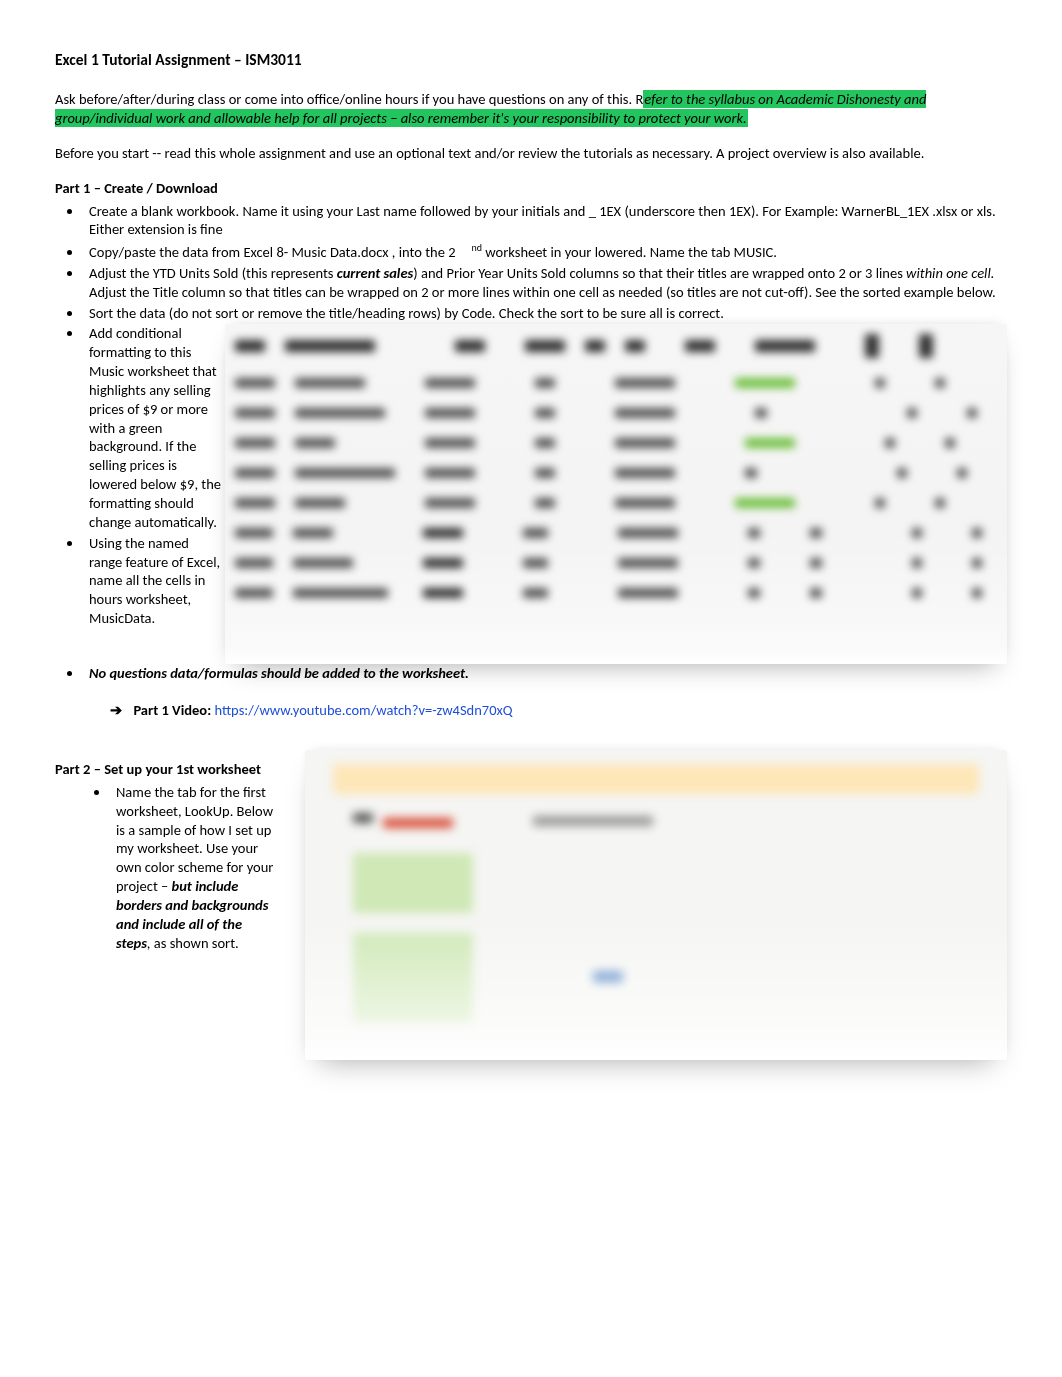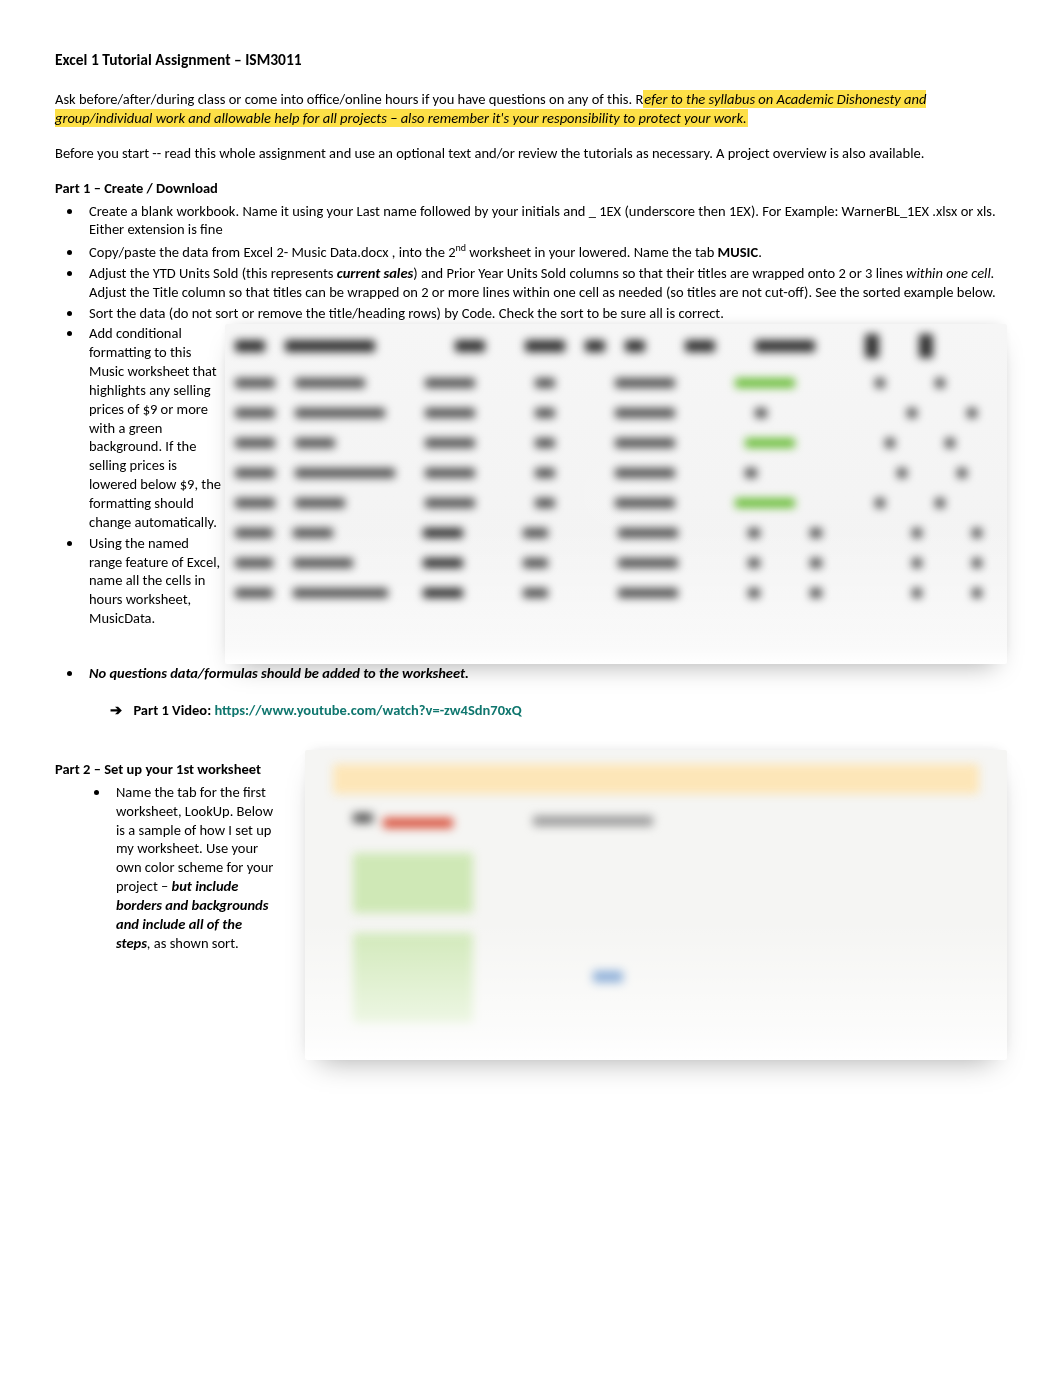--- a/index.html
+++ b/index.html
@@ -15,25 +15,25 @@
   }
   .title {
     font-weight: bold;
     font-size: 15.5px;
     margin-bottom: 20px;
   }
   .para {
     margin-bottom: 16px;
   }
   .highlight {
-    background: #fde047;
+    background: #22c55e;
     padding: 0 1px;
   }
   .italic { font-style: italic; }
-  .bold { font-weight: bold; }
+  .bold { font-weight: normal; }
   .bold-italic { font-weight: bold; font-style: italic; }
   .section-head {
     font-weight: bold;
     margin-top: 10px;
     margin-bottom: 4px;
   }
   ul {
     margin: 0;
     padding-left: 28px;
   }
@@ -98,21 +98,21 @@
     margin-top: 18px;
     margin-bottom: 30px;
     padding-left: 55px;
     font-weight: bold;
   }
   .arrow {
     display: inline-block;
     margin-right: 8px;
   }
   .link {
-    color: #0f766e;
+    color: #1d4ed8;
     text-decoration: none;
   }
 
   .part2-wrap {
     display: flex;
     gap: 30px;
     align-items: flex-start;
   }
   .part2-left {
     flex: 0 0 220px;
@@ -163,39 +163,39 @@
   .gb1{top:95px;height:60px;}
   .gb2{top:175px;height:90px;}
   .bluechip{
     position:absolute;
     background:#5a8bc7;
     width:30px;height:12px;
     top:213px;left:280px;
     border-radius:2px;
   }
 
-  sup { font-size: 10px; }
+  sup { font-size: 10px; margin-left: 16px; }
 </style>
 </head>
 <body>
 
 <div class="title">Excel 1   Tutorial Assignment –  ISM3011</div>
 
 <div class="para">
   <span>Ask before/after/during class or come into office/online hours if you have questions on any of this.  R</span><span class="highlight italic">efer to the syllabus on Academic Dishonesty and group/individual work and allowable help for all projects – also remember it's your responsibility to protect your work.</span>
 </div>
 
 <div class="para">Before you start -- read this whole assignment and use an optional text and/or review the tutorials as necessary.   A project overview is also available.</div>
 
 <div class="section-head">Part 1 – Create / Download</div>
 
 <ul>
   <li>Create a blank workbook.  Name it using your Last name followed by your initials and _ 1EX (underscore then 1EX). For Example: WarnerBL_1EX .xlsx or xls.  Either extension is fine</li>
   <li>
-    <span>Copy/paste the data from Excel 2- Music Data.docx , into the 2</span><sup>nd</sup><span> worksheet in your lowered.  Name the tab </span><span class="bold">MUSIC</span><span>.</span>
+    <span>Copy/paste the data from Excel 8- Music Data.docx , into the 2</span><sup>nd</sup><span> worksheet in your lowered.  Name the tab </span><span class="bold">MUSIC</span><span>.</span>
   </li>
   <li>
     <span>Adjust the YTD Units Sold (this represents </span><span class="bold-italic">current sales</span><span>) and Prior Year Units Sold columns so that their titles are wrapped onto 2 or 3 lines </span><span class="italic">within one cell.</span><span>  Adjust the Title column so that titles can be wrapped on 2 or more lines within one cell as needed (so titles are not cut-off).   See the sorted example below.</span>
   </li>
   <li>Sort the data (do not sort or remove the title/heading rows) by Code.  Check the sort to be sure all is correct.</li>
 </ul>
 
 <div class="wrap-row">
   <div class="wrap-text">
     <ul>

